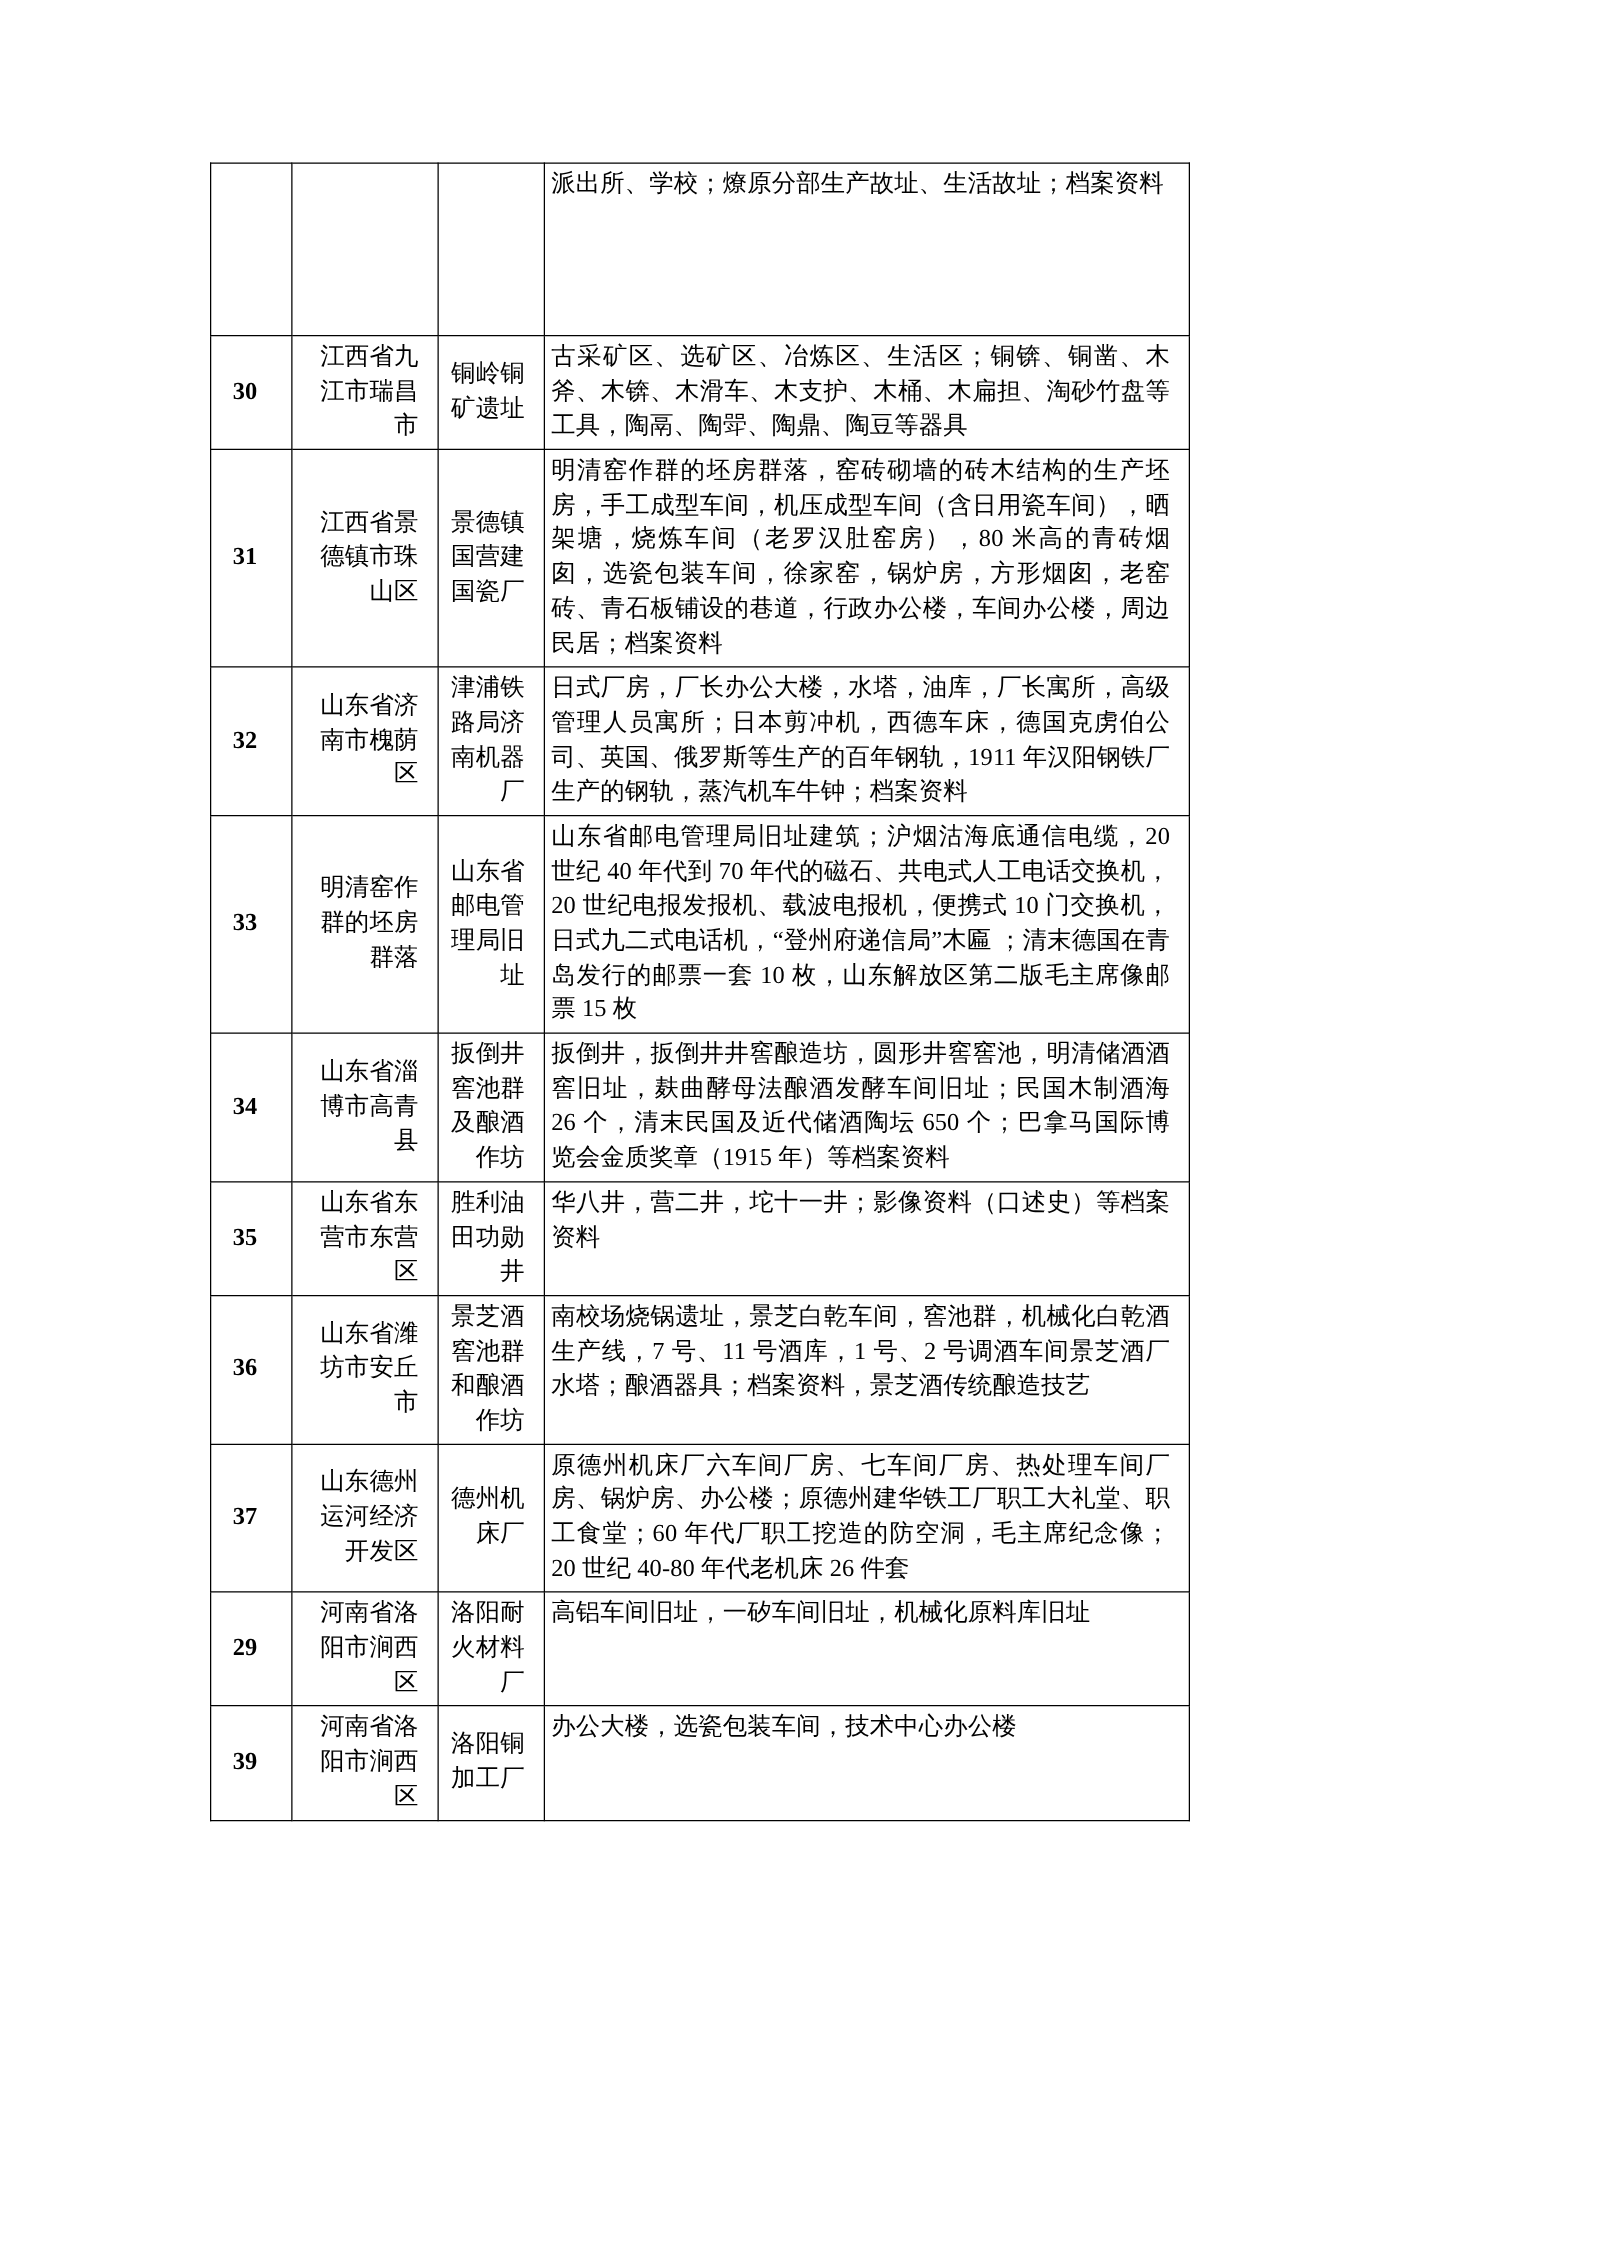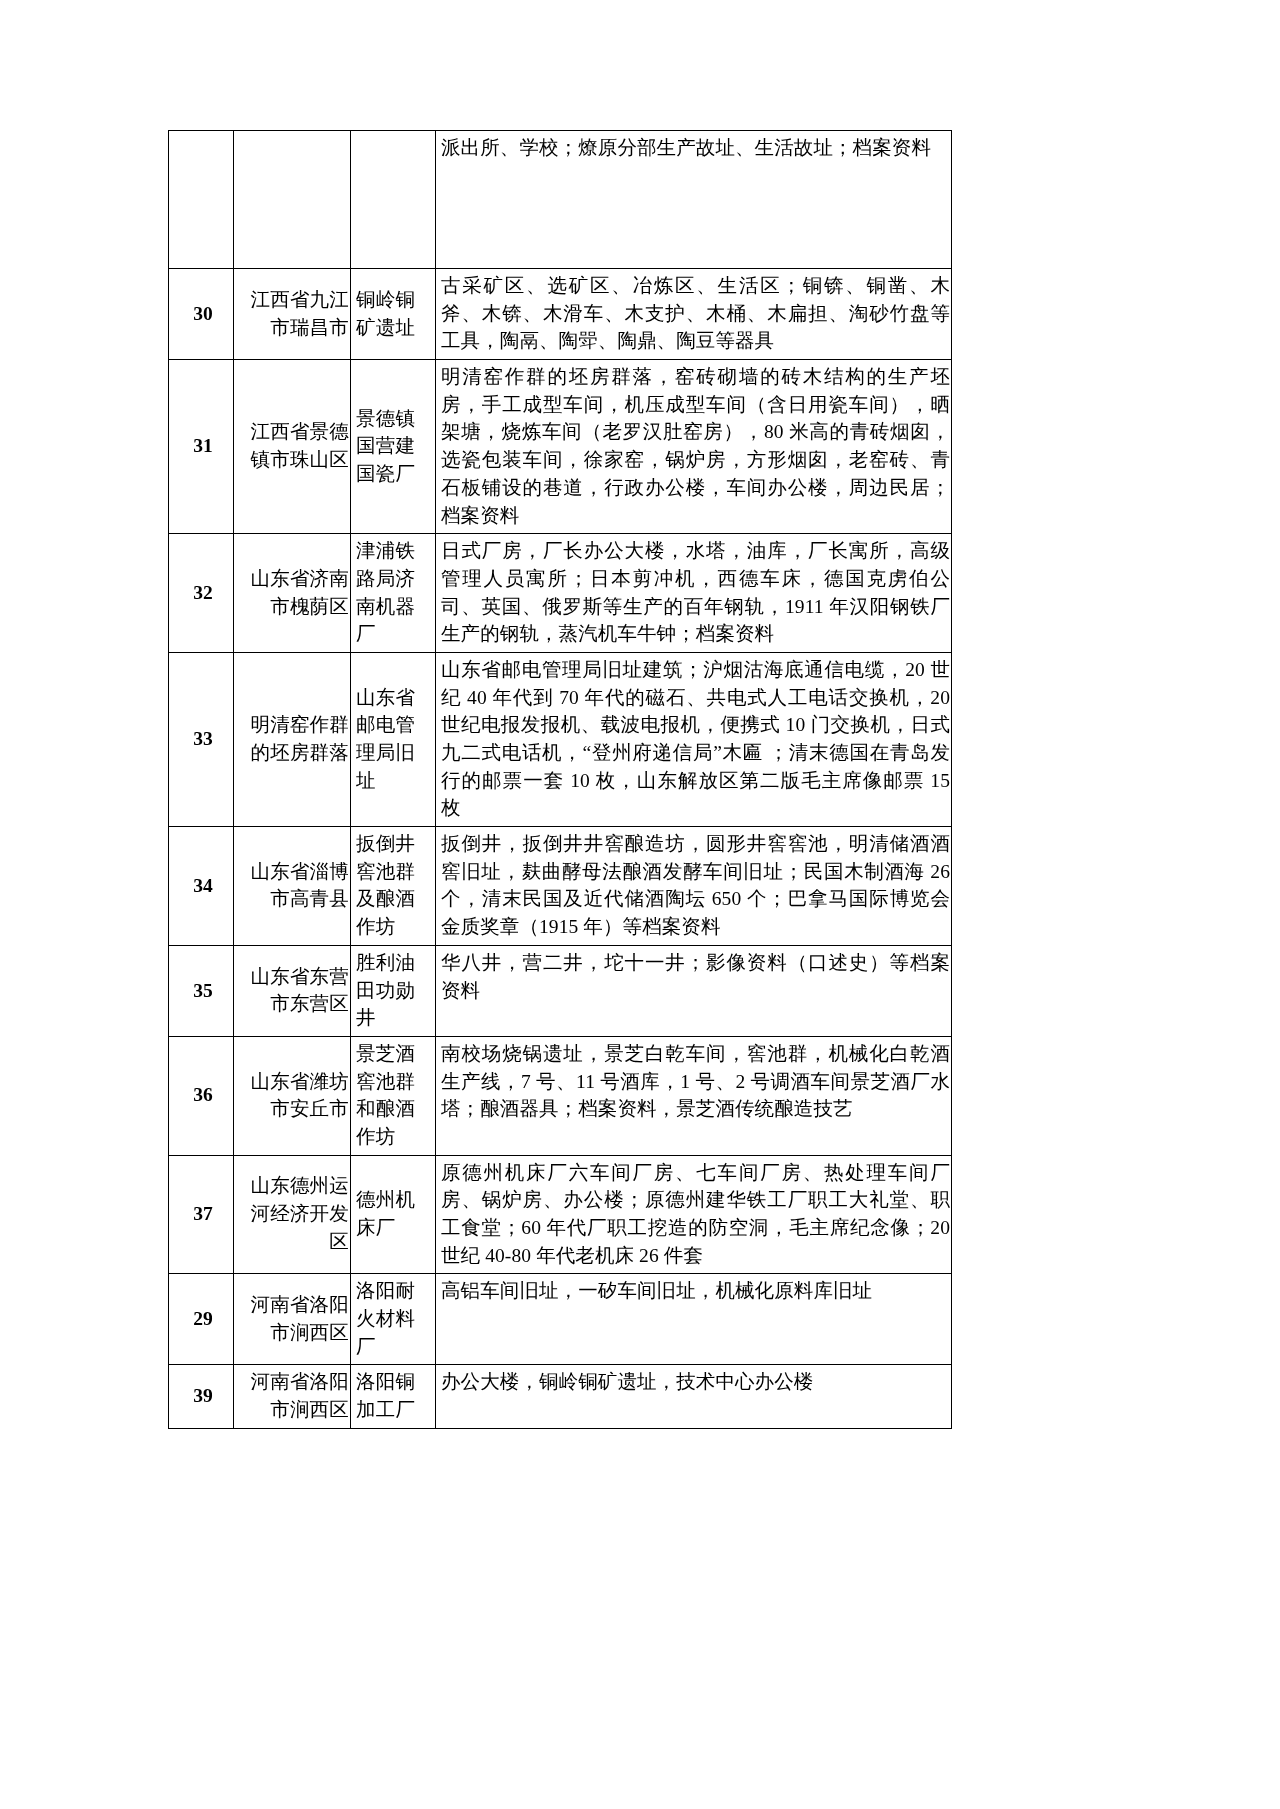--- a/index.html
+++ b/index.html
@@ -23,41 +23,41 @@
     position: absolute;
     left: 168px;
     top: 130px;
     width: 783px;
     border-collapse: collapse;
     table-layout: fixed;
   }
   .doc-table td {
     border: 1px solid #000000;
     vertical-align: middle;
-    padding: 3px 1px 4px 5px;
+    padding: 3px 15px 4px 5px;
     font-size: 19.5px;
     line-height: 1.42;
     font-family: "Liberation Serif", "DejaVu Serif", serif;
   }
   col.c-num { width: 65px; }
   col.c-loc { width: 117px; }
   col.c-name { width: 85px; }
   col.c-desc { width: 516px; }
 
   td.num {
     text-align: center;
     font-family: "Liberation Serif", "DejaVu Serif", serif;
     font-weight: bold;
   }
   td.loc {
     text-align: right;
     letter-spacing: 0.2px;
   }
   td.name {
-    text-align: left;
+    text-align: right;
     letter-spacing: 0.2px;
   }
   td.desc {
     text-align: justify;
     text-justify: inter-ideograph;
     vertical-align: top;
     letter-spacing: 0.1px;
   }
   tr.first-row td.desc { vertical-align: top; }
   tr.first-row td { height: 130px; }
@@ -132,17 +132,17 @@
       <tr>
         <td class="num">29</td>
         <td class="loc">河南省洛阳市涧西区</td>
         <td class="name">洛阳耐火材料厂</td>
         <td class="desc">高铝车间旧址，一矽车间旧址，机械化原料库旧址</td>
       </tr>
       <tr>
         <td class="num">39</td>
         <td class="loc">河南省洛阳市涧西区</td>
         <td class="name">洛阳铜加工厂</td>
-        <td class="desc">办公大楼，铜岭铜矿遗址，技术中心办公楼</td>
+        <td class="desc">办公大楼，选瓷包装车间，技术中心办公楼</td>
       </tr>
     </tbody>
   </table>
 </div>
 
 </body></html>

